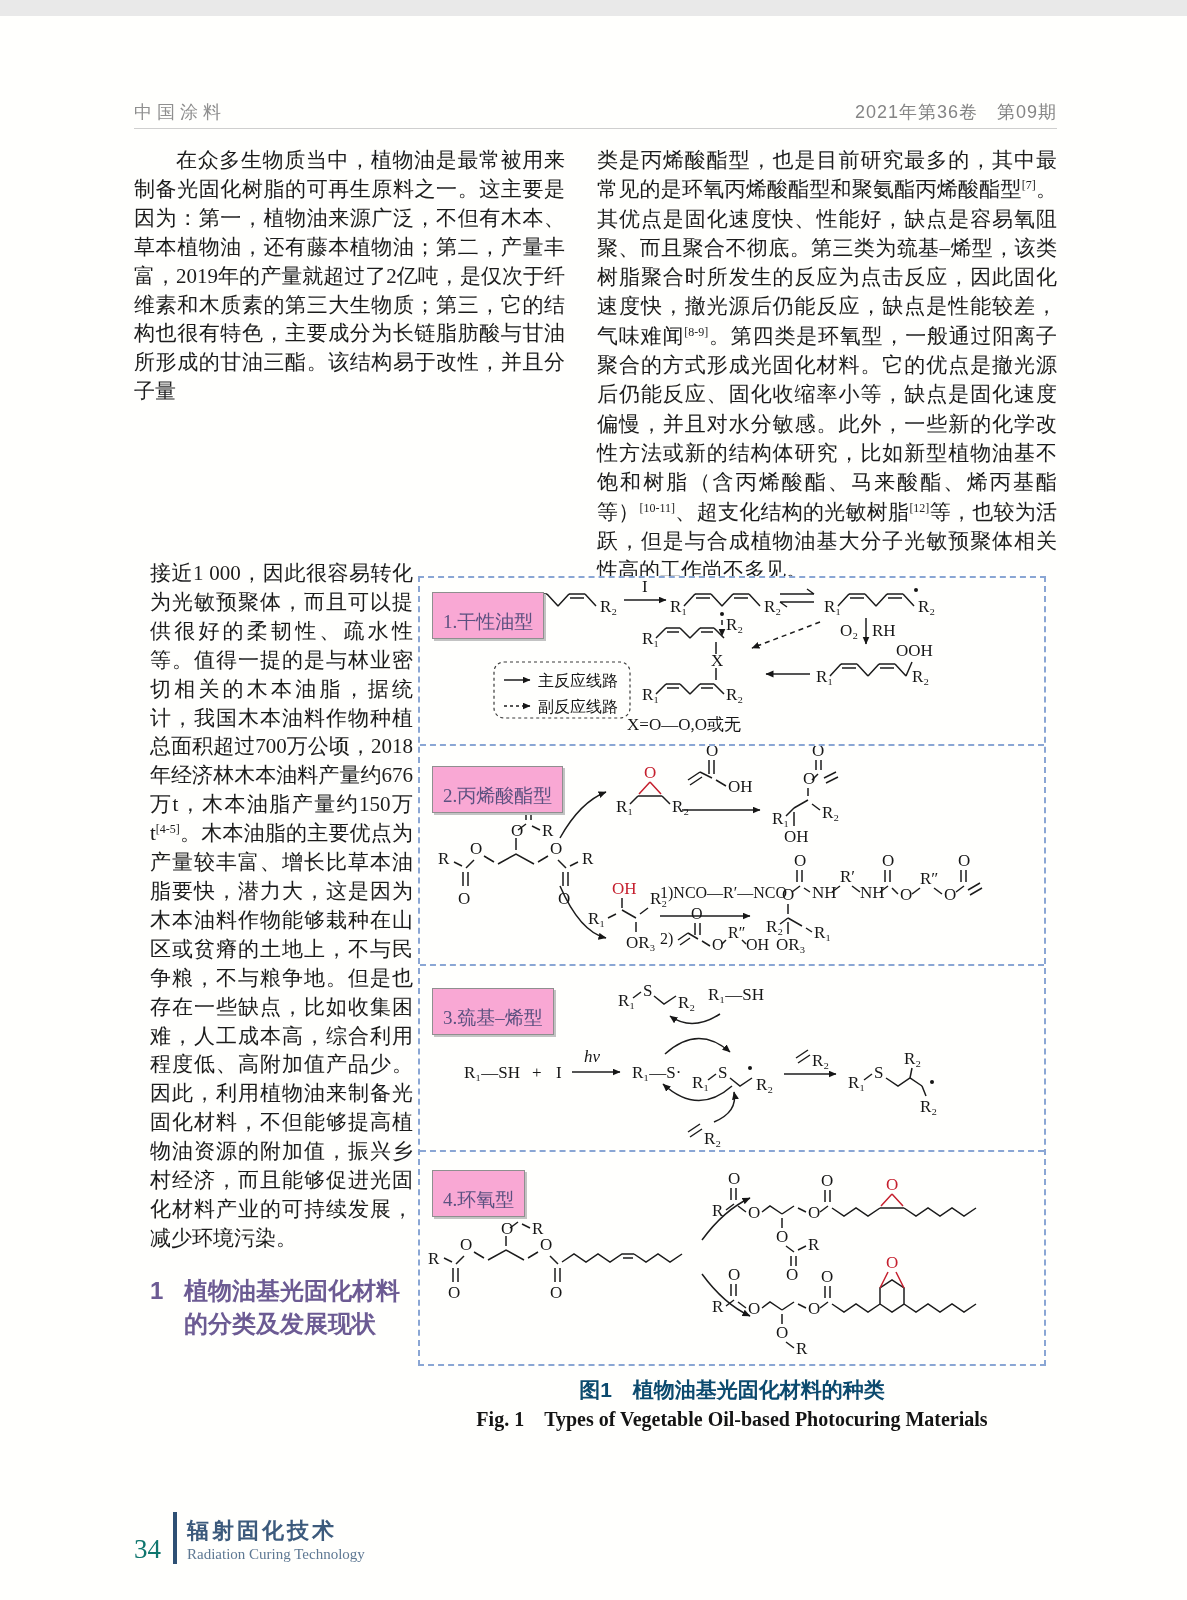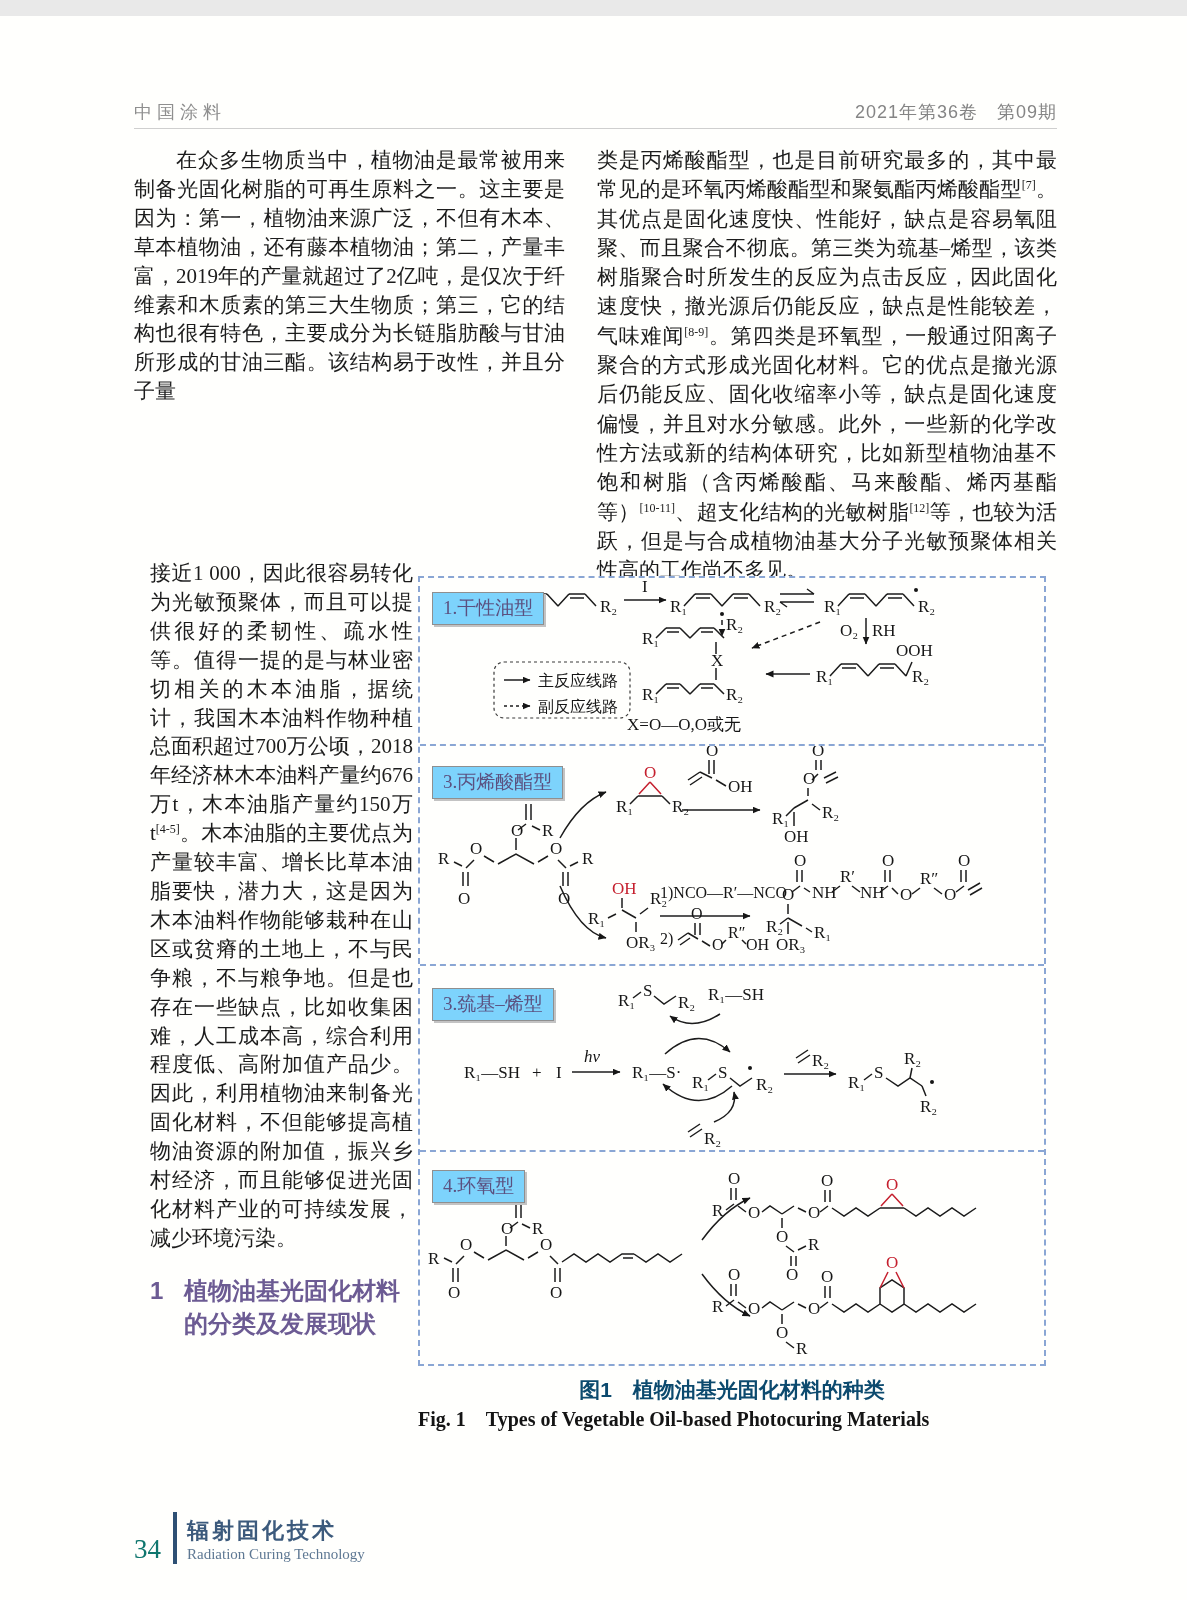--- a/index.html
+++ b/index.html
@@ -19,35 +19,35 @@
 sup{font-size:12px;line-height:0;vertical-align:7px}
 
 .heading1{display:flex;gap:12px;margin:21px 0 12px 0;color:#6c5b93;
   font-family:"Liberation Sans",sans-serif;font-weight:bold;font-size:24px;line-height:33px;text-align:left}
 .heading1 .num{flex:0 0 22px}
 
 .figure-box{position:absolute;left:418px;top:560px;width:628px;height:790px;
   border:2px dashed #8aa6d4;display:flex;flex-direction:column;background:#fffffd}
 .fig-section{position:relative;width:100%}
 .fig-section+.fig-section{border-top:2px dashed #8aa6d4}
-.fig-label{position:absolute;z-index:2;background:#7dd3fc;border:1px solid #8f8f8f;
-  box-shadow:2px 2px 0 #c3c3c3;padding:2px 10px 3px 10px;font-size:19px;color:#5b5180;
+.fig-label{position:absolute;z-index:2;background:#f9a8d4;border:1px solid #8f8f8f;
+  box-shadow:2px 2px 0 #c3c3c3;padding:16px 10px 3px 10px;font-size:19px;color:#5b5180;
   font-family:"Liberation Serif",serif;white-space:nowrap}
 .fig-svg{position:absolute;left:0;top:0}
 svg text{font-family:"Liberation Serif","DejaVu Sans",serif;font-size:17px;fill:#161616}
 svg text.sm{font-size:16px}
 svg text.it{font-style:italic}
 svg text.red,.redfill{fill:#c5202e}
 .bond{stroke:#1c1c1c;stroke-width:1.5;fill:none}
 .rbond{stroke:#c5202e;stroke-width:1.5;fill:none}
 .dash{stroke-dasharray:5 4}
 .dash2{stroke-dasharray:3 3}
 .cap-cn{position:absolute;left:418px;top:1360px;width:628px;text-align:center;
   font-family:"Liberation Sans",sans-serif;font-weight:bold;font-size:21px;color:#0c4a6e}
-.cap-en{position:absolute;left:418px;top:1390px;width:628px;text-align:left;
+.cap-en{position:absolute;left:418px;top:1390px;width:628px;text-align:center;
   font-family:"Liberation Serif",serif;font-weight:bold;font-size:20px;color:#141414}
 
 .footer{position:absolute;left:134px;top:1496px;display:flex;align-items:stretch;height:52px}
 .page-num{align-self:flex-end;font-size:27px;color:#0f766e;margin-right:12px;line-height:30px}
 .foot-bar{width:4px;background:#2e5074}
 .foot-stack{padding-left:10px;display:flex;flex-direction:column;justify-content:flex-end}
 .foot-cn{font-family:"Liberation Sans",sans-serif;font-weight:bold;font-size:22px;
   color:#3c5a7c;letter-spacing:3px;line-height:26px}
 .foot-en{font-size:15px;color:#5e7893;line-height:20px}
 </style>
@@ -135,21 +135,21 @@
 
         <rect x="74" y="84" width="136" height="56" rx="10" fill="none" stroke="#3a3a3a" stroke-width="1.2" stroke-dasharray="3 3"></rect>
         <path class="bond" d="M84,102 H110" marker-end="url(#arr)"></path>
         <text class="sm" x="118" y="108">主反应线路</text>
         <path class="bond dash2" d="M84,128 H110" marker-end="url(#arr)"></path>
         <text class="sm" x="118" y="134">副反应线路</text>
       </svg>
     </div>
 
     <div class="fig-section" style="height:221px">
-      <div class="fig-label" style="left:12px;top:20px">3.丙烯酸酯型</div>
+      <div class="fig-label" style="left:12px;top:20px">2.丙烯酸酯型</div>
       <svg class="fig-svg" width="624" height="219" viewBox="0 0 624 219">
 
         <g>
           <path class="bond" d="M78,118 L96,108 L114,118 M96,104 V92 M98,84 L106,78 M106,74 V58 M111,74 V58 M112,80 L120,84 M74,116 L64,110 M54,114 L46,122 M43,126 V140 M48,126 V140 M42,120 L34,116 M118,116 L128,110 M138,114 L146,122 M143,126 V140 M148,126 V140 M150,120 L158,116"></path>
           <text x="91" y="90">O</text>
           <text x="101" y="54">O</text>
           <text x="122" y="90">R</text>
           <text x="50" y="108">O</text>
           <text x="38" y="158">O</text>
           <text x="18" y="118">R</text>

